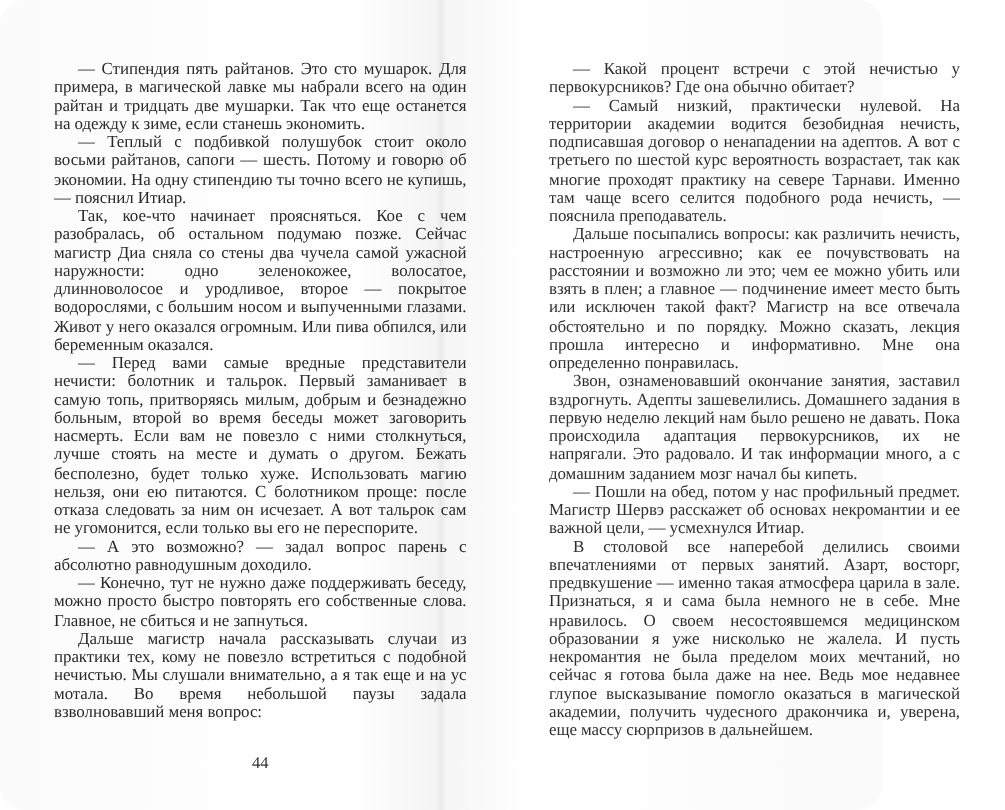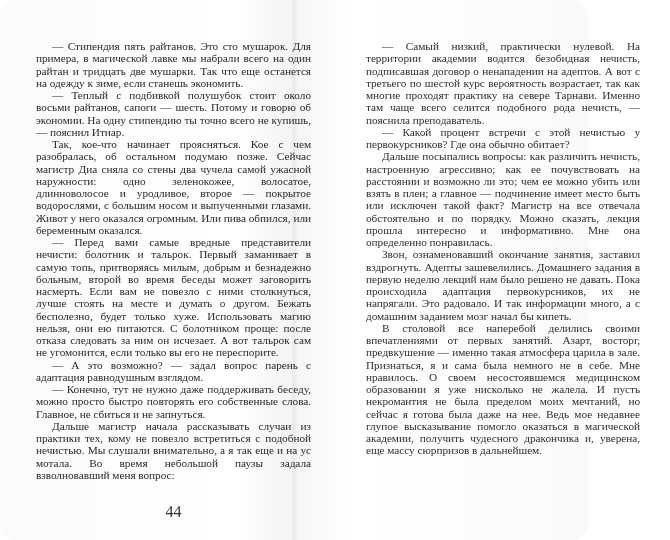--- a/index.html
+++ b/index.html
@@ -24,40 +24,41 @@
     font-size: 11.3px;
     line-height: 12.25px;
     text-align: justify;
     text-indent: 16px;
     hyphens: manual;
     letter-spacing: -0.05px;
   }
   .page.right .para { color: #303030; }
   .page-number {
     position: absolute; top: 463px; width: 100%;
-    text-align: center; font-size: 16px; color: #333;
+    text-align: center; font-size: 11px; color: #333;
   }
 </style>
 </head>
 <body>
 
 <div class="spread">
 
   <div class="page left">
     <p class="para">— Стипендия пять райтанов. Это сто мушарок. Для примера, в магической лавке мы набрали всего на один райтан и тридцать две мушарки. Так что еще останется на одежду к зиме, если станешь экономить.</p>
     <p class="para">— Теплый с подбивкой полушубок стоит около восьми райтанов, сапоги — шесть. Потому и говорю об экономии. На одну стипендию ты точно всего не купишь, — пояснил Итиар.</p>
     <p class="para">Так, кое-что начинает проясняться. Кое с чем разобралась, об остальном подумаю позже. Сейчас магистр Диа сняла со стены два чучела самой ужасной наружности: одно зеленокожее, волосатое, длинноволосое и уродливое, второе — покрытое водорослями, с большим носом и выпученными глазами. Живот у него оказался огромным. Или пива обпился, или беременным оказался.</p>
     <p class="para">— Перед вами самые вредные представители нечисти: болотник и тальрок. Первый заманивает в самую топь, притворяясь милым, добрым и безнадежно больным, второй во время беседы может заговорить насмерть. Если вам не повезло с ними столкнуться, лучше стоять на месте и думать о другом. Бежать бесполезно, будет только хуже. Использовать магию нельзя, они ею питаются. С болотником проще: после отказа следовать за ним он исчезает. А вот тальрок сам не угомонится, если только вы его не переспорите.</p>
-    <p class="para">— А это возможно? — задал вопрос парень с адаптация равнодушным взглядом.</p>
+    <p class="para">— А это возможно? — задал вопрос парень с абсолютно равнодушным доходило.</p>
     <p class="para">— Конечно, тут не нужно даже поддерживать беседу, можно просто быстро повторять его собственные слова. Главное, не сбиться и не запнуться.</p>
     <p class="para">Дальше магистр начала рассказывать случаи из практики тех, кому не повезло встретиться с подобной нечистью. Мы слушали внимательно, а я так еще и на ус мотала. Во время небольшой паузы задала взволновавший меня вопрос:</p>
     <div class="page-number">44</div>
   </div>
 
   <div class="page right">
+    <p class="para">— Какой процент встречи с этой нечистью у первокурсников? Где она обычно обитает?</p>
     <p class="para">— Самый низкий, практически нулевой. На территории академии водится безобидная нечисть, подписавшая договор о ненападении на адептов. А вот с третьего по шестой курс вероятность возрастает, так как многие проходят практику на севере Тарнави. Именно там чаще всего селится подобного рода нечисть, — пояснила преподаватель.</p>
-    <p class="para">— Какой процент встречи с этой нечистью у первокурсников? Где она обычно обитает?</p>
     <p class="para">Дальше посыпались вопросы: как различить нечисть, настроенную агрессивно; как ее почувствовать на расстоянии и возможно ли это; чем ее можно убить или взять в плен; а главное — подчинение имеет место быть или исключен такой факт? Магистр на все отвечала обстоятельно и по порядку. Можно сказать, лекция прошла интересно и информативно. Мне она определенно понравилась.</p>
     <p class="para">Звон, ознаменовавший окончание занятия, заставил вздрогнуть. Адепты зашевелились. Домашнего задания в первую неделю лекций нам было решено не давать. Пока происходила адаптация первокурсников, их не напрягали. Это радовало. И так информации много, а с домашним заданием мозг начал бы кипеть.</p>
+    <p class="para">— Пошли на обед, потом у нас профильный предмет. Магистр Шервэ расскажет об основах некромантии и ее важной цели, — усмехнулся Итиар.</p>
     <p class="para">В столовой все наперебой делились своими впечатлениями от первых занятий. Азарт, восторг, предвкушение — именно такая атмосфера царила в зале. Признаться, я и сама была немного не в себе. Мне нравилось. О своем несостоявшемся медицинском образовании я уже нисколько не жалела. И пусть некромантия не была пределом моих мечтаний, но сейчас я готова была даже на нее. Ведь мое недавнее глупое высказывание помогло оказаться в магической академии, получить чудесного дракончика и, уверена, еще массу сюрпризов в дальнейшем.</p>
   </div>
 
 </div>
 
 </body></html>

